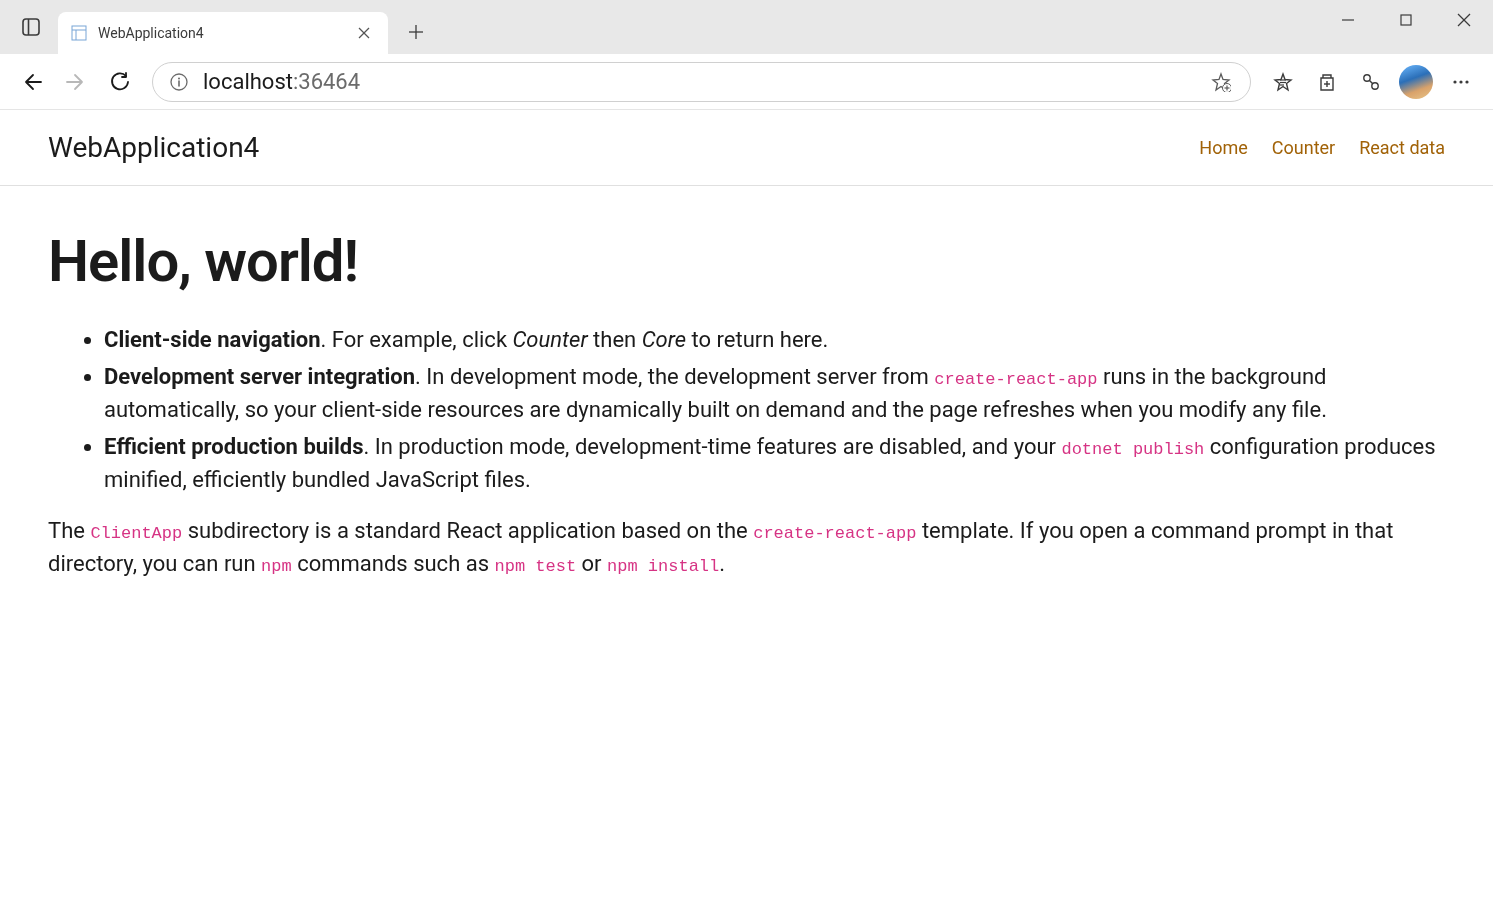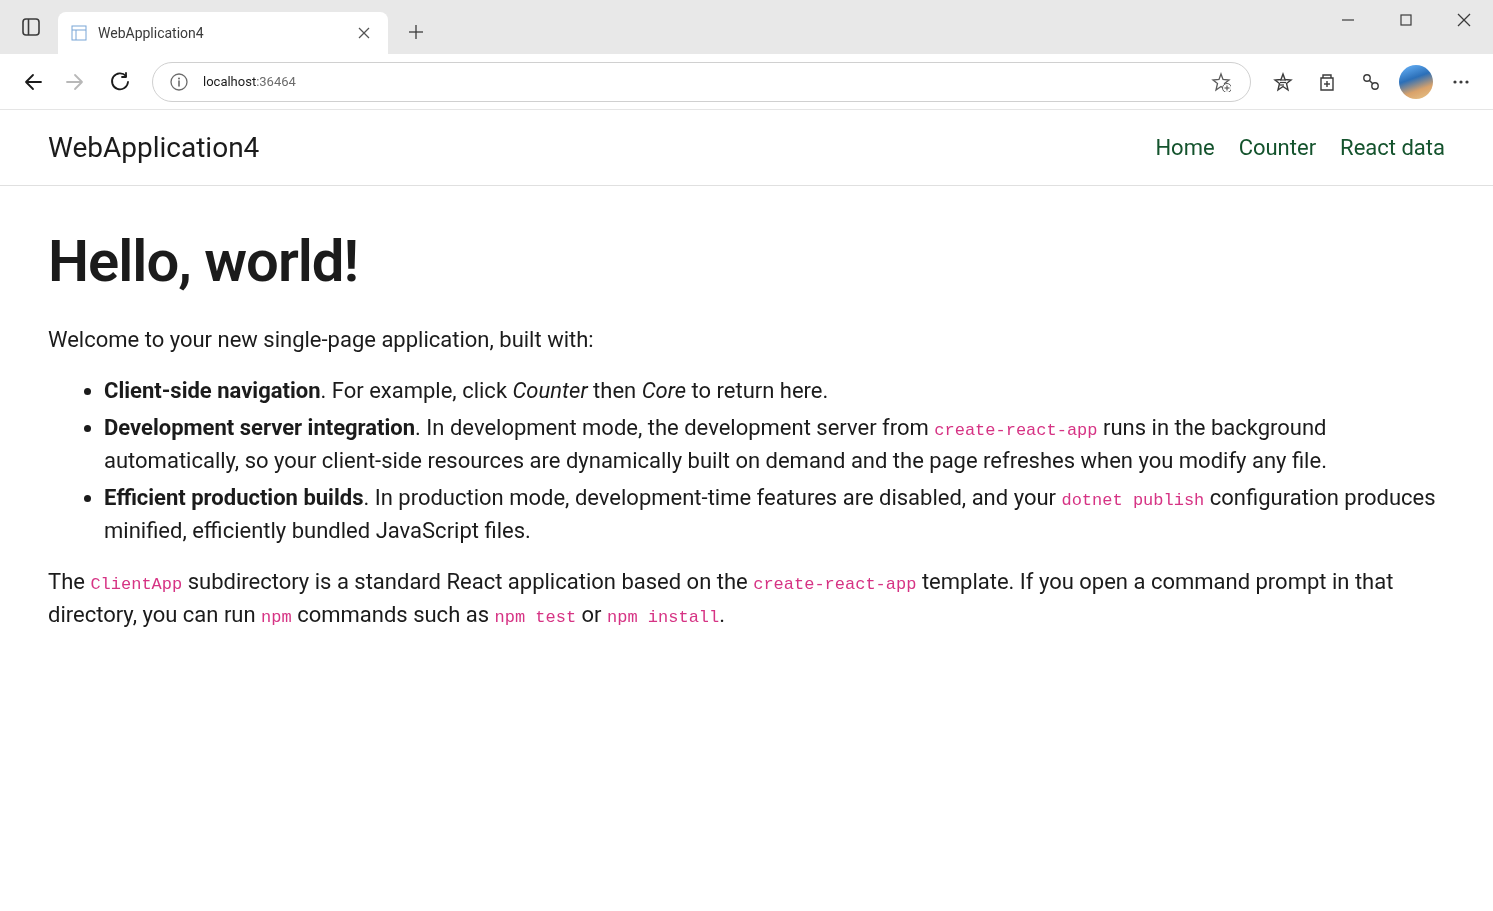--- a/index.html
+++ b/index.html
@@ -114,21 +114,21 @@
     .address-bar {
       flex: 1;
       height: 40px;
       background: #fff;
       border: 1px solid #d0d0d0;
       border-radius: 22px;
       margin: 0 10px;
       display: flex;
       align-items: center;
       padding: 0 14px;
-      font-size: 13px;
+      font-size: 22px;
     }
     .site-info-btn {
       width: 24px;
       height: 24px;
       display: flex;
       align-items: center;
       justify-content: center;
       margin-right: 12px;
       color: #6b6b6b;
     }
@@ -169,22 +169,22 @@
       font-size: 28px;
       color: #1b1b1b;
       font-weight: 400;
     }
     .nav-links {
       margin-left: auto;
       display: flex;
       gap: 24px;
     }
     .nav-link {
-      font-size: 22px;
-      color: #14532d;
+      font-size: 18px;
+      color: #a16207;
       text-decoration: none;
     }
 
     
     .container {
       padding: 32px 48px;
       font-size: 22px;
       line-height: 1.5;
       color: #1b1b1b;
     }
@@ -340,21 +340,20 @@
   <div class="brand">WebApplication4</div>
   <div class="nav-links">
     <a href="#" class="nav-link">Home</a>
     <a href="#" class="nav-link">Counter</a>
     <a href="#" class="nav-link">React data</a>
   </div>
 </div>
 
 <div class="container">
   <h1 class="hello">Hello, world!</h1>
-  <p>Welcome to your new single-page application, built with:</p>
 
 
 
   <ul>
     <li>
       <strong>Client-side navigation</strong><span>. For example, click </span><span class="italic">Counter</span><span> then </span><span class="italic">Core</span><span> to return here.</span>
     </li>
     <li>
       <strong>Development server integration</strong><span>. In development mode, the development server from </span><code>create-react-app</code><span> runs in the background automatically, so your client-side resources are dynamically built on demand and the page refreshes when you modify any file.</span>
     </li>

